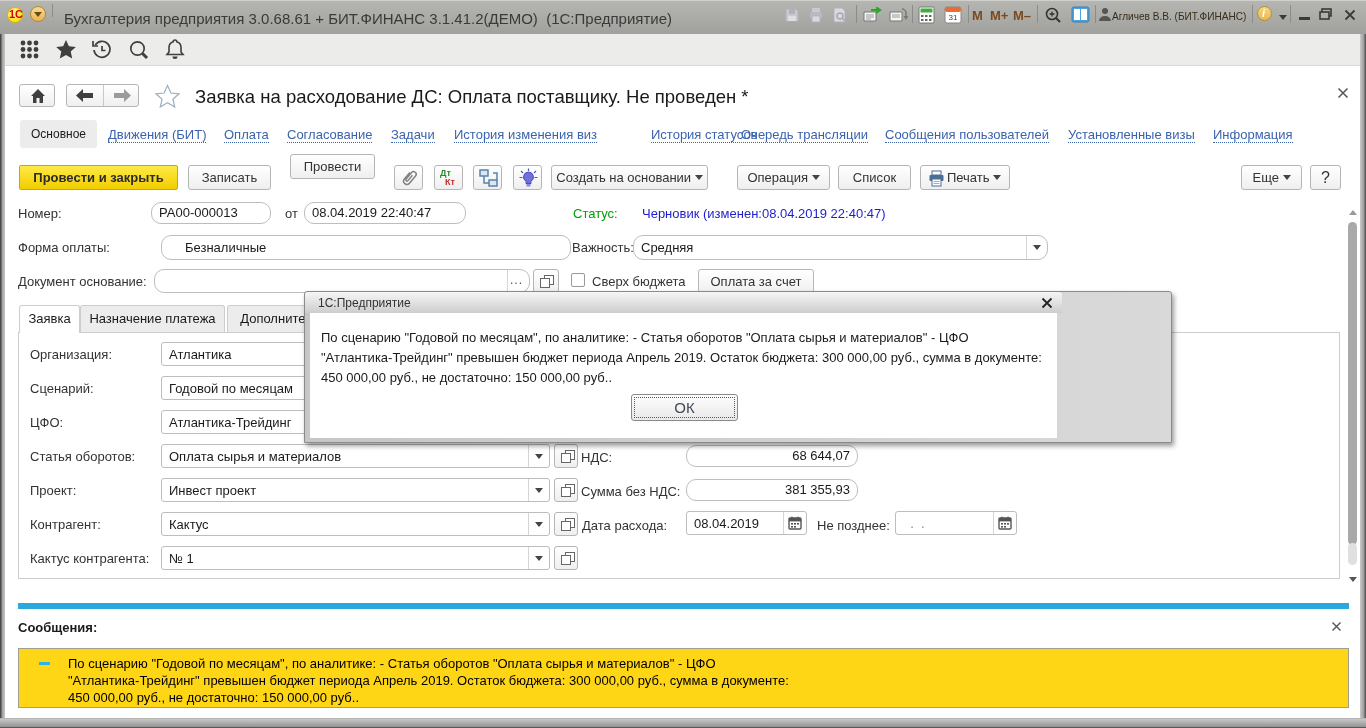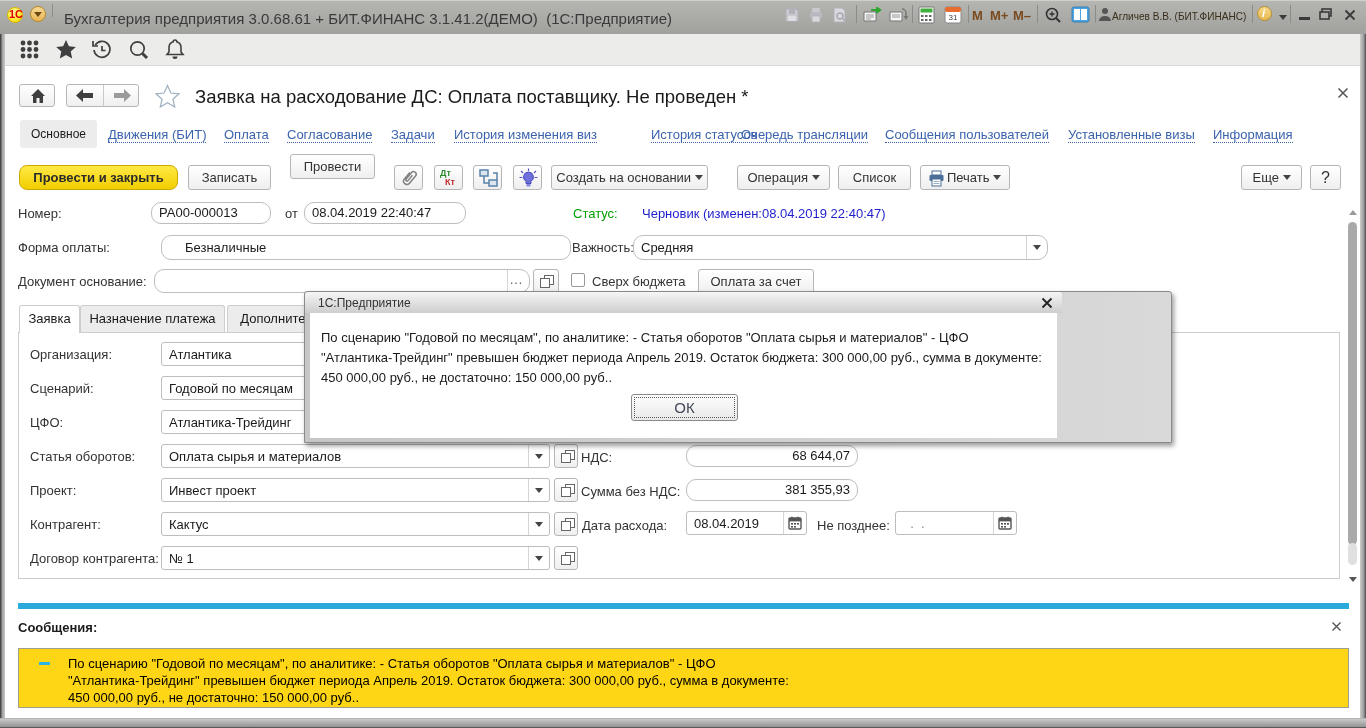--- a/index.html
+++ b/index.html
@@ -181,21 +181,21 @@
 <div class="a lnk" style="left:224px;top:127px;">Оплата</div>
 <div class="a lnk" style="left:287px;top:127px;">Согласование</div>
 <div class="a lnk" style="left:391px;top:127px;">Задачи</div>
 <div class="a lnk" style="left:454px;top:127px;">История изменения виз</div>
 <div class="a lnk" style="left:639px;top:127px;margin-left:12px;">История статусов</div>
 <div class="a lnk" style="left:741px;top:127px;">Очередь трансляции</div>
 <div class="a lnk" style="left:885px;top:127px;">Сообщения пользователей</div>
 <div class="a lnk" style="left:1068px;top:127px;">Установленные визы</div>
 <div class="a lnk" style="left:1213px;top:127px;">Информация</div>
 
-<div class="a" style="left:19px;top:165px;width:159px;height:25px;background:linear-gradient(#ffe945,#f2ce00);border:1px solid #cda900;border-radius:8px;text-align:center;line-height:23px;font-size:13px;font-weight:bold;color:#2b2b2b;">Провести и закрыть</div>
+<div class="a" style="left:19px;top:165px;width:159px;height:25px;background:linear-gradient(#ffe945,#f2ce00);border:1px solid #cda900;border-radius:2px;text-align:center;line-height:23px;font-size:13px;font-weight:bold;color:#2b2b2b;">Провести и закрыть</div>
 <div class="a btn" style="left:188px;top:165px;width:83px;height:25px;line-height:23px;">Записать</div>
 <div class="a btn" style="left:290px;top:154px;width:85px;height:25px;line-height:23px;">Провести</div>
 <div class="a btn" id="ib-clip" style="left:394px;top:165px;width:29px;height:25px;">
   <svg style="position:absolute;left:5px;top:2px;" width="19" height="20" viewBox="0 0 19 20">
       <g transform="rotate(40 9.5 10)" fill="none" stroke="#828282" stroke-width="1.5">
         <path d="M6.2 5.5 V14 a3.3 3.3 0 0 0 6.6 0 V4.5 a2.6 2.6 0 0 0-5.2 0 V13 a1.2 1.2 0 0 0 2.4 0 V6"></path>
       </g>
     </svg>
 </div>
 <div class="a btn" id="ib-dtkt" style="left:434px;top:165px;width:29px;height:25px;">
@@ -265,21 +265,21 @@
 <div class="a" style="left:80px;top:305px;width:145px;height:27px;background:#ececec;border:1px solid #cdcdcd;border-bottom:none;border-radius:3px 3px 0 0;text-align:center;line-height:26px;font-size:13px;color:#1a1a1a;">Назначение платежа</div>
 <div class="a" style="left:227px;top:305px;width:120px;height:27px;background:#ececec;border:1px solid #cdcdcd;border-bottom:none;border-radius:3px 3px 0 0;text-align:center;line-height:26px;font-size:13px;color:#1a1a1a;">Дополнительно</div>
 <div class="a" style="left:19px;top:305px;width:61px;height:28px;background:#fff;border:1px solid #cdcdcd;border-bottom:none;border-radius:3px 3px 0 0;text-align:center;line-height:26px;font-size:13px;color:#1a1a1a;">Заявка</div>
 
 <div class="a lbl" style="left:30px;top:347px;">Организация:</div>
 <div class="a lbl" style="left:30px;top:381px;">Сценарий:</div>
 <div class="a lbl" style="left:30px;top:415px;">ЦФО:</div>
 <div class="a lbl" style="left:30px;top:449px;">Статья оборотов:</div>
 <div class="a lbl" style="left:30px;top:483px;">Проект:</div>
 <div class="a lbl" style="left:30px;top:517px;">Контрагент:</div>
-<div class="a lbl" style="left:30px;top:551px;">Договор контрагента:</div>
+<div class="a lbl" style="left:30px;top:551px;">Кактус контрагента:</div>
 
 <div class="a combo" style="left:161px;top:342px;">
     <span>Атлантика</span>
   </div>
 <div class="a combo" style="left:161px;top:376px;">
     <span>Годовой по месяцам</span>
   </div>
 <div class="a combo" style="left:161px;top:410px;">
     <span>Атлантика-Трейдинг</span>
   </div>

